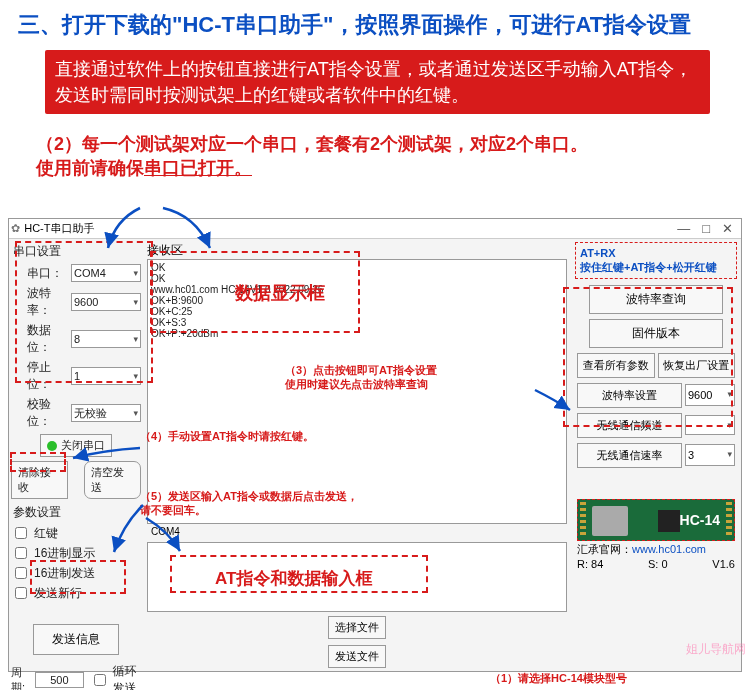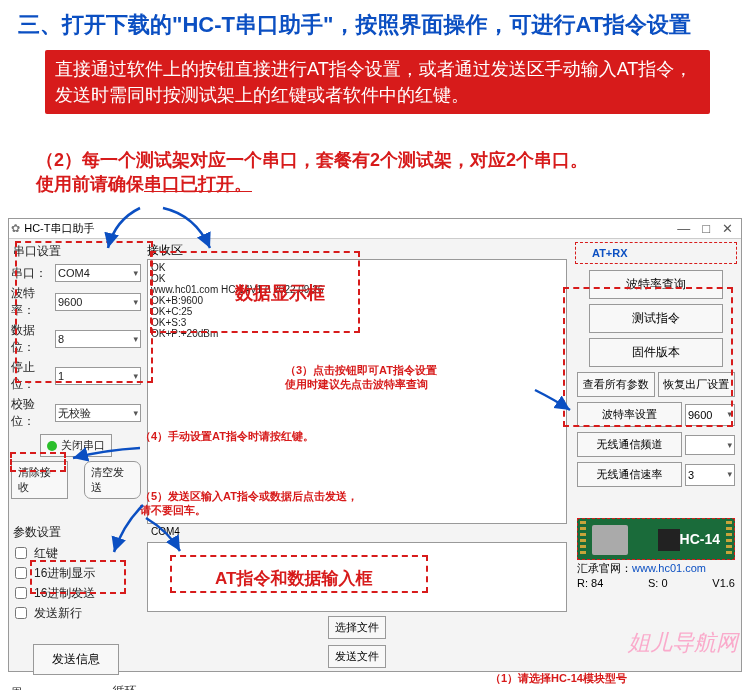--- a/index.html
+++ b/index.html
@@ -1,63 +1,63 @@
 <!DOCTYPE html>
 <html><head>
 <meta charset="utf-8">
 <style>
   * { box-sizing: border-box; font-family: "Microsoft YaHei", Arial, sans-serif; }
   body { margin: 0; width: 750px; height: 690px; background: #fff; overflow: hidden; position: relative; }
   .section-title { color: #0b4fc2; font-size: 22px; font-weight: 600; padding: 10px 18px 2px 18px; line-height: 1.35; }
-  .red-box { background: #d71b1b; color: #fff; margin: 8px 40px 20px 45px; padding: 6px 10px; font-size: 18px; line-height: 1.45; border-radius: 2px; }
+  .red-box { background: #d71b1b; color: #fff; margin: 8px 40px 4px 45px; padding: 6px 10px; font-size: 18px; line-height: 1.45; border-radius: 2px; }
   .note2 { color: #d71b1b; font-size: 18px; padding: 14px 36px 0 36px; line-height: 1.35; font-weight: 600; }
   .note2 .under { text-decoration: underline; }
   .app { position: absolute; left: 8px; right: 8px; top: 218px; bottom: 18px; background: #f4f4f4; border: 1px solid #999; }
   .title-bar { height: 20px; background: #fff; border-bottom: 1px solid #ccc; display: flex; align-items: center; justify-content: space-between; font-size: 11px; padding: 0 2px; }
   .title-left { display: flex; align-items: center; gap: 4px; }
   .gear { color: #777; }
   .win-btns { display: flex; gap: 12px; font-size: 13px; color: #555; padding-right: 6px; }
   .app-body { display: flex; height: calc(100% - 20px); }
   .left-panel { width: 134px; padding: 3px 2px; font-size: 12px; color: #222; }
   .grp-label { font-size: 12px; padding: 1px 2px; }
   .row { display: flex; align-items: center; margin: 3px 0; }
-  .row label { width: 44px; font-size: 12px; }
+  .row label { width: 44px; font-size: 12px; margin-left: 16px; }
   .sel { flex: 1; border: 1px solid #999; background: #fff; height: 18px; font-size: 11px; padding: 0 2px; display: flex; align-items: center; justify-content: space-between; }
   .caret { font-size: 9px; color: #555; }
   .btn { border: 1px solid #999; background: #f8f8f8; font-size: 11px; padding: 3px 6px; display: inline-flex; align-items: center; gap: 4px; }
   .big-btn { border: 1px solid #999; background: #f8f8f8; font-size: 12px; padding: 6px 18px; margin: 6px auto; display: block; }
   .green-dot { width: 10px; height: 10px; border-radius: 50%; background: #2bbf2b; display: inline-block; }
   .chk { margin: 2px 0; font-size: 12px; display: flex; align-items: center; gap: 4px; }
   .chk input { width: 12px; height: 12px; }
   .mid-panel { flex: 1; padding: 3px 4px; display: flex; flex-direction: column; }
   .recv-label { font-size: 12px; }
   .recv-box { border: 1px solid #999; background: #fff; flex: 1; font-size: 10px; padding: 2px 3px; white-space: pre; color: #222; position: relative; min-height: 250px; }
   .send-box { border: 1px solid #999; background: #fff; margin-top: 4px; height: 70px; font-size: 11px; padding: 2px 3px; position: relative; }
   .com-label { position: absolute; top: -12px; left: 2px; font-size: 10px; background: #f4f4f4; padding: 0 2px; }
   .bottom-row { display: flex; align-items: center; gap: 6px; font-size: 11px; margin-top: 4px; }
   .right-panel { width: 170px; padding: 3px 4px; font-size: 11px; }
-  .atrx { border: 1px dashed #d71b1b; padding: 3px 16px; color: #0b4fc2; font-weight: 600; line-height: 1.3; margin-bottom: 6px; }
+  .atrx { border: 1px dashed #d71b1b; padding: 3px 4px; color: #0b4fc2; font-weight: 600; line-height: 1.3; margin-bottom: 6px; }
   .r-btn { border: 1px solid #999; background: #f8f8f8; font-size: 12px; padding: 5px 2px; margin: 5px 14px; display: block; text-align: center; }
   .r-half { display: flex; gap: 3px; margin: 5px 2px; }
   .r-half .btn { flex: 1; font-size: 11px; justify-content: center; padding: 4px 2px; }
   .r-row { display: flex; align-items: center; margin: 5px 2px; }
   .r-row .label { flex: 1; border: 1px solid #999; background: #f8f8f8; font-size: 11px; padding: 4px 2px; text-align: center; }
   .r-row .val { width: 50px; border: 1px solid #999; background: #fff; font-size: 11px; padding: 4px 2px; margin-left: 3px; text-align: center; display: flex; justify-content: space-between; }
   .pcb { margin: 6px 2px 1px 2px; height: 42px; background: linear-gradient(90deg, #1a6b3a, #1a6b3a); border: 1px dashed #d71b1b; position: relative; display: flex; align-items: center; justify-content: flex-end; padding-right: 4px; }
   .pcb::before { content: ""; position: absolute; left: 2px; top: 2px; bottom: 2px; width: 6px; background: repeating-linear-gradient(180deg, #c9a43a 0 3px, #1a6b3a 3px 6px); }
   .pcb::after { content: ""; position: absolute; right: 2px; top: 2px; bottom: 2px; width: 6px; background: repeating-linear-gradient(180deg, #c9a43a 0 3px, #1a6b3a 3px 6px); }
   .chip { position: absolute; left: 14px; top: 6px; width: 36px; height: 30px; background: #aaa; border-radius: 2px; }
   .chip2 { position: absolute; left: 80px; top: 10px; width: 22px; height: 22px; background: #222; }
   .hc14 { color: #fff; font-size: 14px; font-weight: 600; margin-right: 10px; z-index: 1; }
   .site { font-size: 11px; margin: 1px 2px; }
   .site a { color: #0b4fc2; }
   .stats { font-size: 11px; margin: 0 2px; display: flex; justify-content: space-between; }
   .anno { position: absolute; color: #d71b1b; font-size: 11px; font-weight: 600; line-height: 1.25; pointer-events: none; }
   .dash-red { border: 2px dashed #d71b1b; position: absolute; pointer-events: none; }
-  .watermark { position: absolute; right: 12px; bottom: 32px; color: rgba(255,110,170,0.55); font-size: 22px; font-style: italic; pointer-events: none; }
+  .watermark { position: absolute; right: 4px; bottom: 32px; color: rgba(255,110,170,0.55); font-size: 12px; pointer-events: none; }
   svg.arrow { position: absolute; pointer-events: none; }
 </style>
 </head>
 <body>
 
 <div class="section-title">三、打开下载的"HC-T串口助手"，按照界面操作，可进行AT指令设置</div>
 <div class="red-box">直接通过软件上的按钮直接进行AT指令设置，或者通过发送区手动输入AT指令，发送时需同时按测试架上的红键或者软件中的红键。</div>
 <div class="note2">
   <span>（2）每一个测试架对应一个串口，套餐有2个测试架，对应2个串口。</span><br>
   <span>使用前请确保</span><span class="under">串口已打开。</span>
@@ -117,21 +117,21 @@
       <div style="text-align:center;margin:4px 0;">
         <span class="btn">
             <span class="green-dot"></span>
             <span>关闭串口</span>
           </span>
       </div>
       <div style="display:flex;gap:16px;margin:3px 0;">
         <span class="btn" style="flex:1;justify-content:center;">清除接收</span>
         <span class="btn" style="flex:1;justify-content:center;border-radius:7px;">清空发送</span>
       </div>
-      <div class="grp-label" style="margin-top:24px;">参数设置</div>
+      <div class="grp-label" style="margin-top:4px;">参数设置</div>
       <label class="chk">
           <input type="checkbox" style="">
           <span>红键</span>
         </label>
       <label class="chk">
           <input type="checkbox" style="">
           <span>16进制显示</span>
         </label>
       <label class="chk">
           <input type="checkbox" style="">
@@ -168,23 +168,23 @@
       </div>
       <div class="bottom-row" style="justify-content:flex-end;flex-direction:column;">
         <span class="btn">选择文件</span>
         <span class="btn">发送文件</span>
       </div>
     </div>
 
     <div class="right-panel">
       <div class="atrx">
         <div>AT+RX</div>
+        <div style="font-size:11px;">按住红键+AT指令+松开红键</div>
       </div>
       <span class="r-btn">波特率查询</span>
-      <span class="r-btn">测试指令</span>
       <span class="r-btn">固件版本</span>
       <div class="r-half">
         <span class="btn">查看所有参数</span>
         <span class="btn">恢复出厂设置</span>
       </div>
       <div class="r-row">
           <span class="label">波特率设置</span>
           <span class="val">
             <span>9600</span>
             <span class="caret">▾</span>

